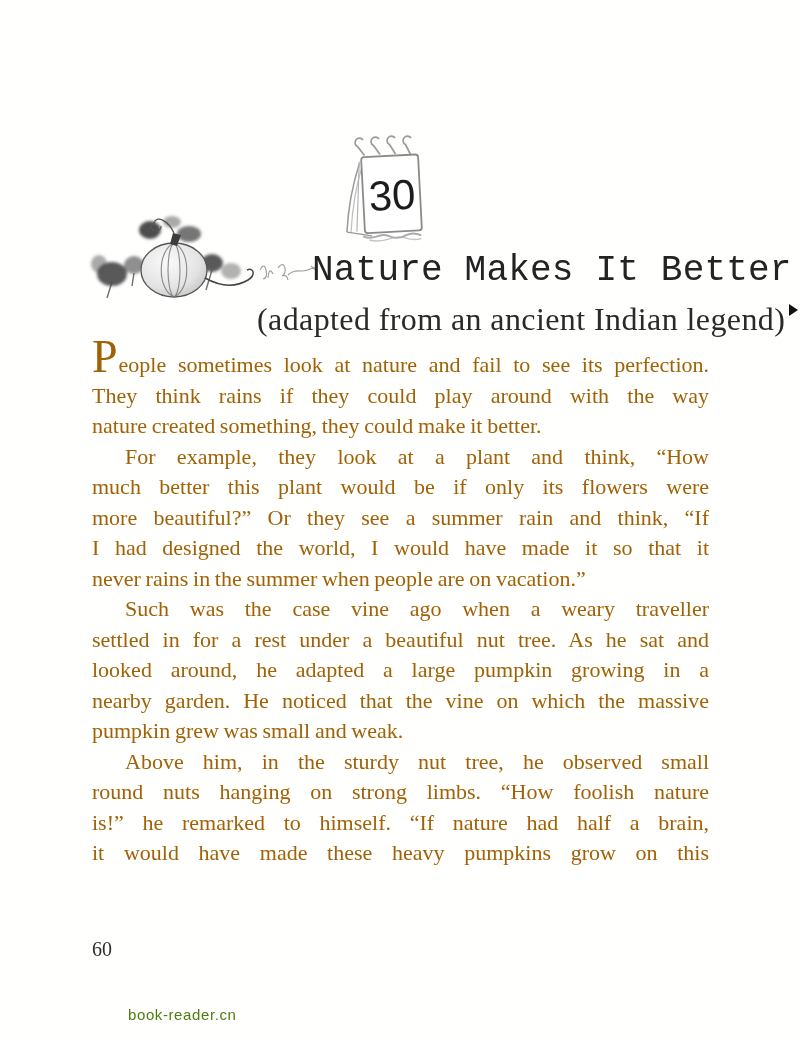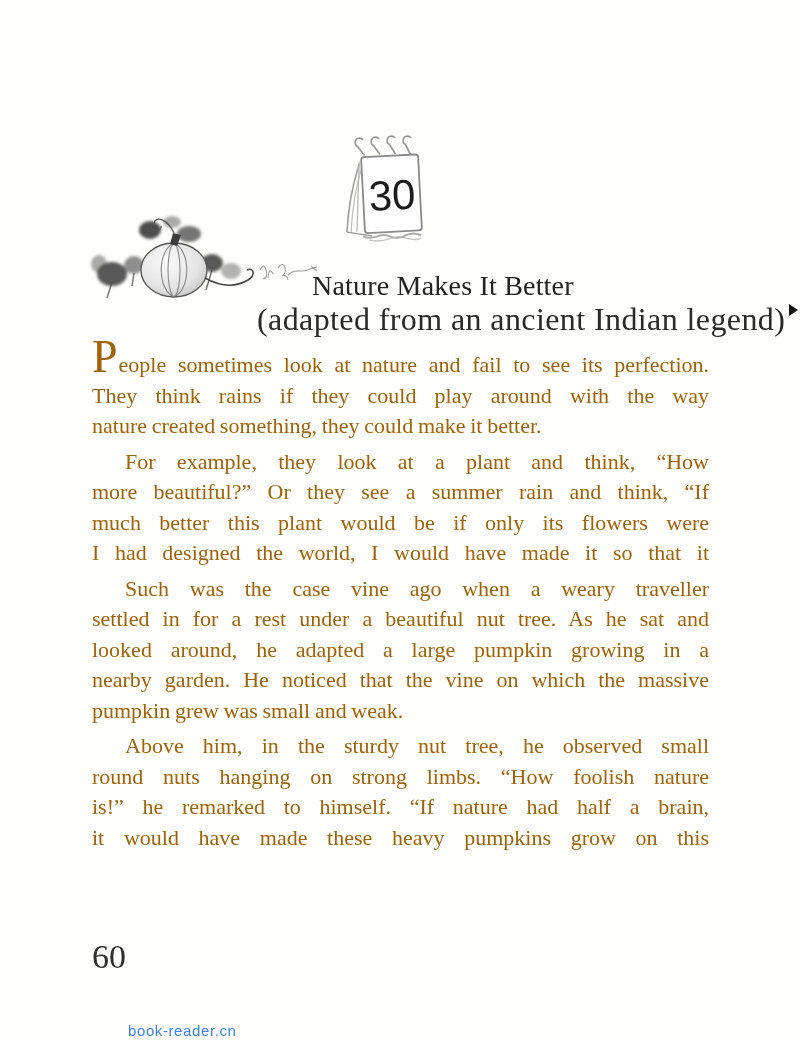--- a/index.html
+++ b/index.html
@@ -22,27 +22,26 @@
   }
   .pumpkin-art {
     position: absolute;
     left: 88px; top: 208px;
     width: 235px; height: 95px;
   }
 
   .chapter-title {
     position: absolute;
     left: 312px; top: 250px;
-    font-family: Liberation Serif, serif;
-    font-size: 28px;
+    font-family: Liberation Mono, monospace;
+    font-size: 36px;
     font-weight: 400;
     letter-spacing: 0.2px;
     color: #232323;
     white-space: nowrap;
-    margin-top: 20px;
   }
   .chapter-subtitle {
     position: absolute;
     left: 257px; top: 301px;
     font-family: "Liberation Serif", serif;
     font-size: 32px;
     letter-spacing: 0.4px;
     color: #2a2a2a;
     white-space: nowrap;
   }
@@ -50,46 +49,45 @@
   
   .story {
     position: absolute;
     left: 92px; top: 350px;
     width: 617px;
     font-size: 22px;
     line-height: 30.5px;
     color: #a16207;
     word-spacing: -0.8px;
   }
-  .para + .para { margin-top: 5px; }
+  .para + .para { }
   .line { text-align: justify; }
   .line.stretch { text-align-last: justify; }
   .line.indent { text-indent: 33px; }
   .raised-cap {
     font-size: 46px;
     line-height: 0;
     vertical-align: baseline;
     margin-right: 1px;
   }
 
   
   .page-number {
     position: absolute;
     left: 92px; top: 938px;
-    font-size: 34px;
+    font-size: 20px;
     color: #2e2e2e;
   }
   .watermark {
     position: absolute;
     left: 128px; top: 1006px;
     font-family: "Liberation Sans", sans-serif;
     font-size: 15px;
     letter-spacing: 0.6px;
-    color: #3b82f6;
-    margin-top: 16px;
+    color: #4d7c0f;
   }
   .edge-marker {
     position: absolute;
     left: 789px; top: 304px;
     width: 0; height: 0;
     border-left: 9px solid #111;
     border-top: 6px solid transparent;
     border-bottom: 6px solid transparent;
   }
 </style>
@@ -172,23 +170,24 @@
 
   <div class="story">
     <div class="para">
       <div class="line stretch"><span class="raised-cap">P</span><span>eople sometimes look at nature and fail to see its perfection.</span></div>
       <div class="line stretch">They think rains if they could play around with the way</div>
       <div class="line">nature created something, they could make it better.</div>
     </div>
 
     <div class="para">
       <div class="line stretch indent">For example, they look at a plant and think, “How</div>
+      <div class="line stretch">much better this plant would be if only its flowers were</div>
       <div class="line stretch">more beautiful?” Or they see a summer rain and think, “If</div>
-      <div class="line stretch">much better this plant would be if only its flowers were</div>
       <div class="line stretch">I had designed the world, I would have made it so that it</div>
+      <div class="line">never rains in the summer when people are on vacation.”</div>
     </div>
 
     <div class="para">
       <div class="line stretch indent">Such was the case vine ago when a weary traveller</div>
       <div class="line stretch">settled in for a rest under a beautiful nut tree. As he sat and</div>
       <div class="line stretch">looked around, he adapted a large pumpkin growing in a</div>
       <div class="line stretch">nearby garden. He noticed that the vine on which the massive</div>
       <div class="line">pumpkin grew was small and weak.</div>
     </div>
 

